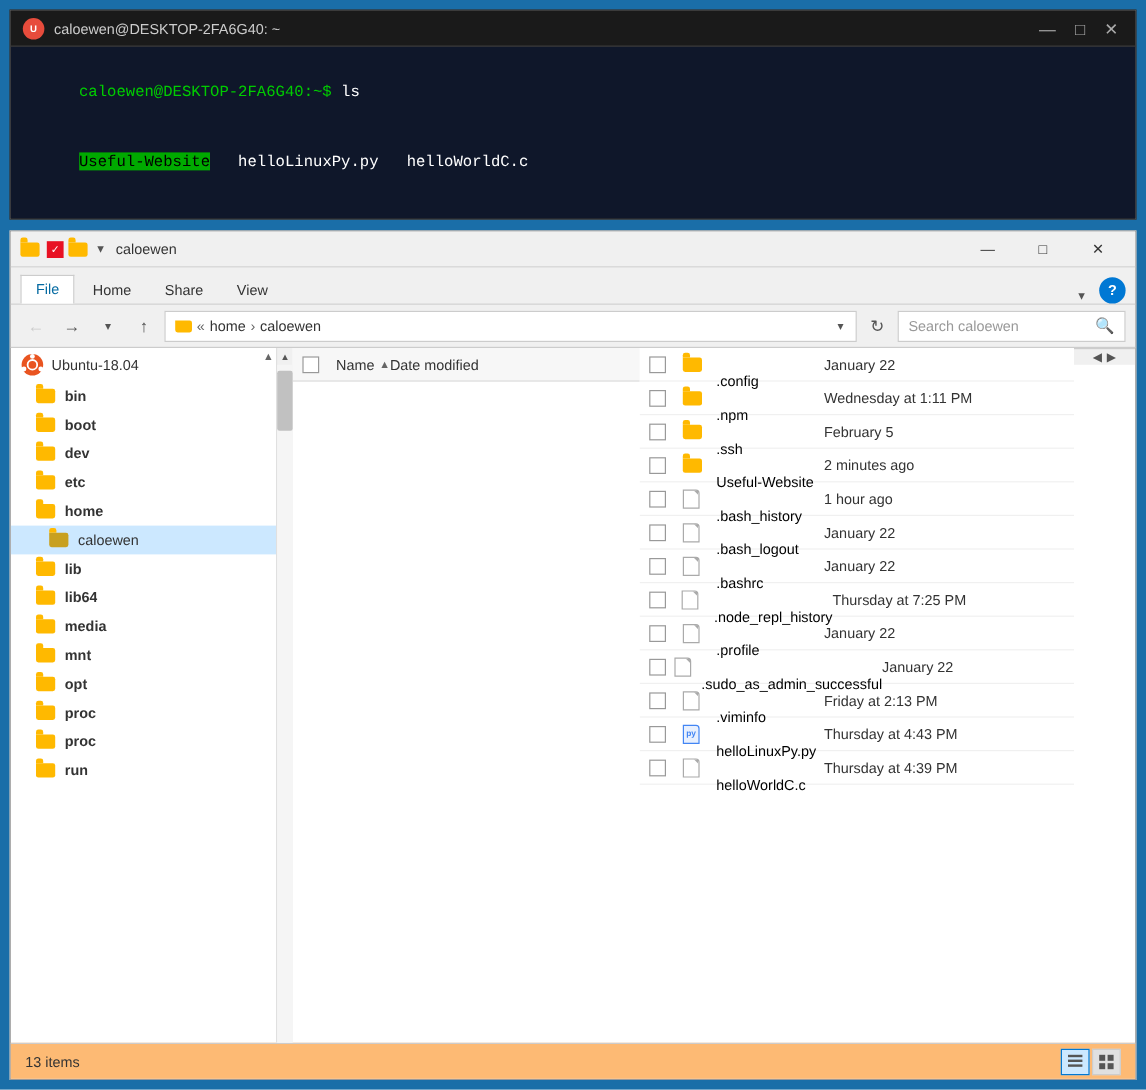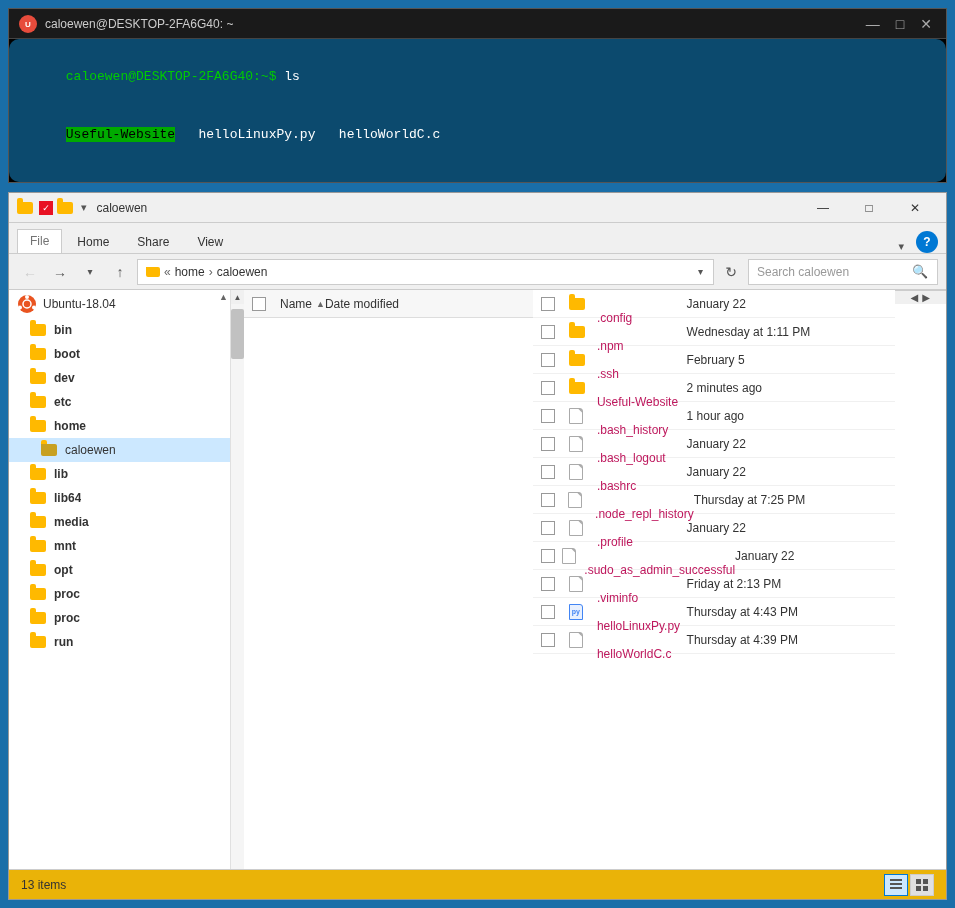--- a/index.html
+++ b/index.html
@@ -50,24 +50,23 @@
       gap: 8px;
     }
     .terminal-ctrl {
       color: #aaa;
       font-size: 14px;
       cursor: pointer;
       padding: 0 4px;
     }
     .terminal-body {
       padding: 8px 10px;
-      background: #0c4a6e;
+      background: #0f172a;
       height: calc(100% - 30px);
       overflow: hidden;
-      border-radius: 10px;
     }
     .terminal-line {
       font-family: 'Courier New', monospace;
       font-size: 13px;
       line-height: 1.5;
       white-space: pre;
     }
     .prompt { color: #00cc00; }
     .cmd { color: #fff; }
     .file-white { color: #fff; }
@@ -164,21 +163,21 @@
       font-size: 12px;
       cursor: pointer;
       color: #333;
       border: 1px solid transparent;
       border-bottom: none;
       margin-right: 2px;
     }
     .ribbon-tab.active {
       background: #fff;
       border-color: #ccc;
-      color: #737373;
+      color: #0369a1;
       padding-bottom: 5px;
     }
     .ribbon-expand {
       margin-left: auto;
       color: #555;
       font-size: 11px;
       cursor: pointer;
       display: flex;
       align-items: center;
       gap: 4px;
@@ -438,36 +437,36 @@
       display: flex;
       align-items: center;
       justify-content: center;
       font-size: 7px;
       color: #4285f4;
       font-weight: bold;
     }
     .file-name {
       flex: 1;
       font-size: 12px;
-      color: #be185d;
+      color: #000000;
       margin-top: 29px;
     }
     .file-date {
       width: 200px;
       font-size: 12px;
       color: #333;
     }
 
     
     .bottom-bar {
       display: flex;
       align-items: center;
       padding: 0 12px;
       height: 30px;
-      background: #eab308;
+      background: #fdba74;
       border-top: 1px solid #ccc;
     }
     .status-text {
       flex: 1;
       font-size: 12px;
       color: #333;
     }
     .view-btns {
       display: flex;
       gap: 2px;

